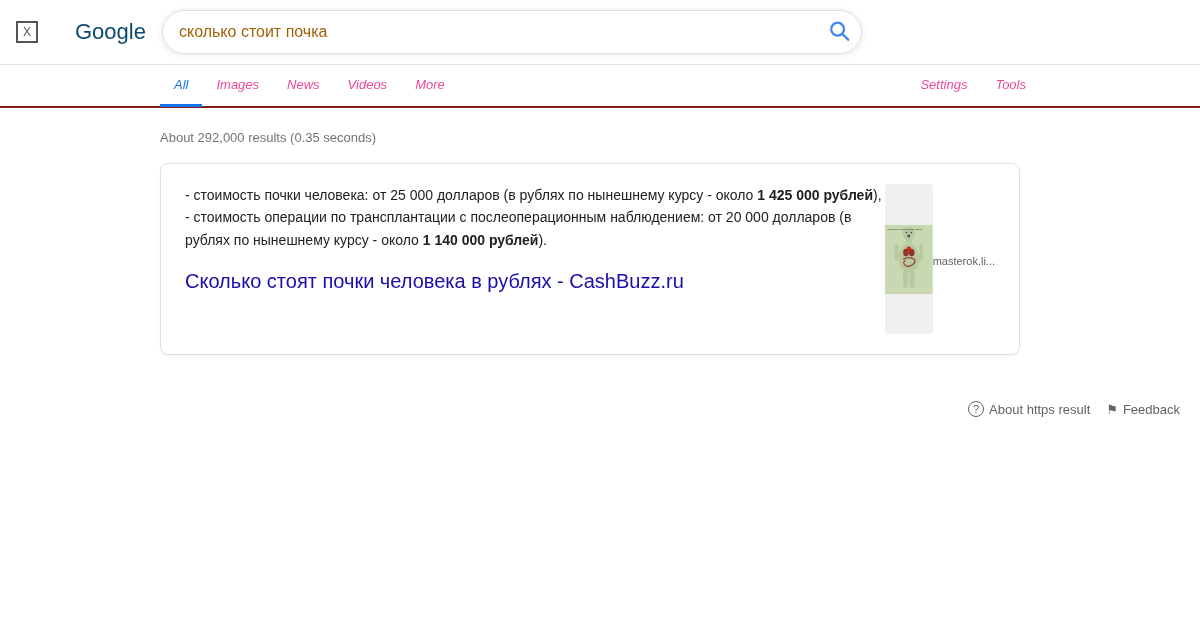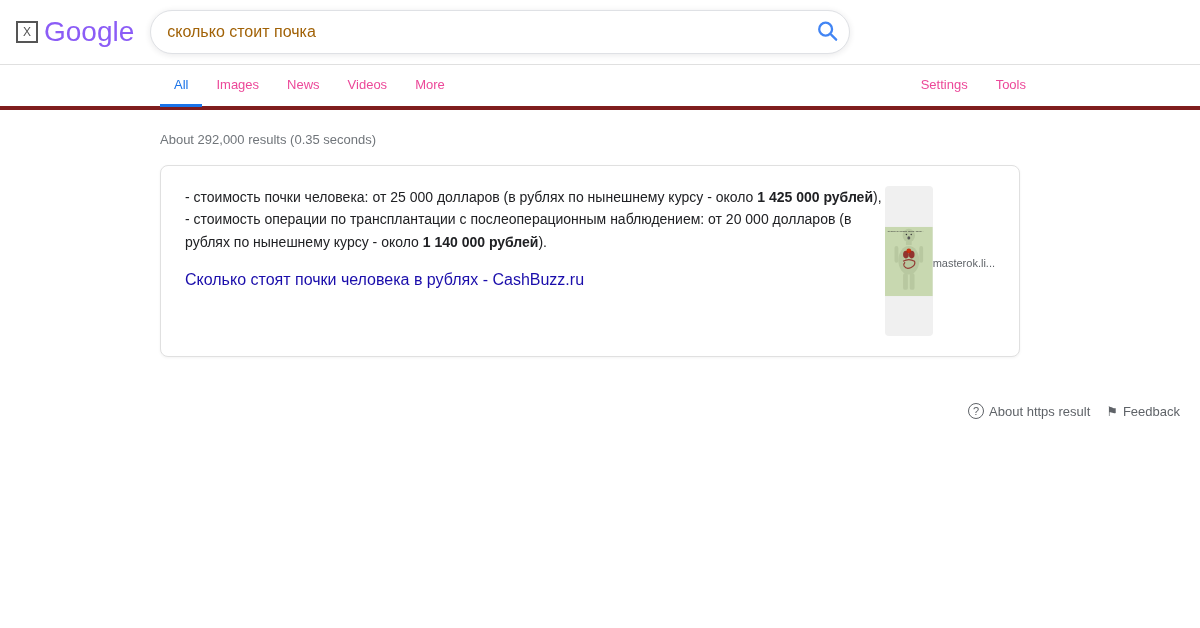--- a/index.html
+++ b/index.html
@@ -28,23 +28,24 @@
       width: 22px;
       height: 22px;
       border: 2px solid #555;
       display: flex;
       align-items: center;
       justify-content: center;
       font-size: 12px;
       color: #555;
     }
     .logo-text {
-      font-size: 28px;
-      color: #8b5cf6;
+      font-size: 22px;
+      color: #0c4a6e;
       font-family: 'Arial', sans-serif;
+      margin-left: 31px;
     }
 
     .search-bar-wrapper {
       flex: 1;
       max-width: 700px;
       position: relative;
     }
     .search-input {
       width: 100%;
       height: 44px;
@@ -65,22 +66,23 @@
       border: none;
       cursor: pointer;
       color: #4285f4;
     }
 
     
     .nav-tabs {
       display: flex;
       align-items: center;
       padding: 0 160px;
-      border-bottom: 4px solid #7f1d1d;
+      border-bottom: 2px solid #7f1d1d;
       background: #fff;
+      font-style: italic;
     }
     .nav-tab {
       padding: 12px 14px;
       font-size: 13px;
       color: #ec4899;
       cursor: pointer;
       text-decoration: none;
       white-space: nowrap;
       border-bottom: 3px solid transparent;
       margin-bottom: -1px;
@@ -146,21 +148,21 @@
       font-size: 11px;
       color: #5f6368;
       margin-top: 4px;
       text-align: center;
     }
 
     .result-link {
       margin-top: 14px;
     }
     .result-link-title {
-      font-size: 16px;
+      font-size: 20px;
       color: #1a0dab;
       cursor: pointer;
       text-decoration: none;
       display: block;
       margin-bottom: 16px;
     }
     .result-link-url {
       color: #006621;
       font-size: 13px;
     }

